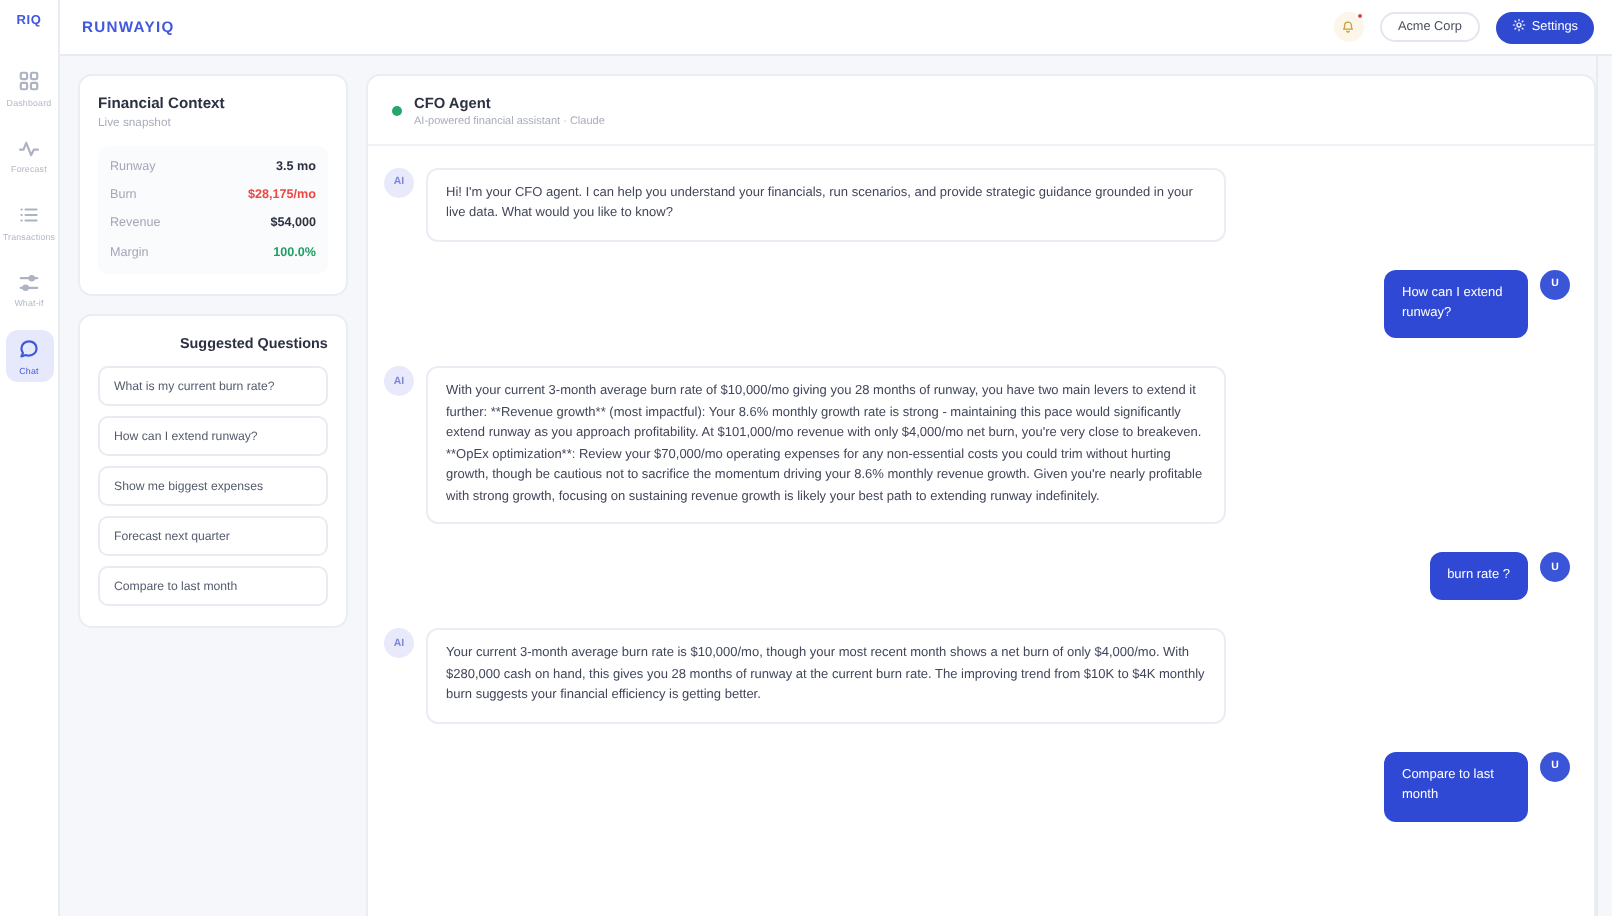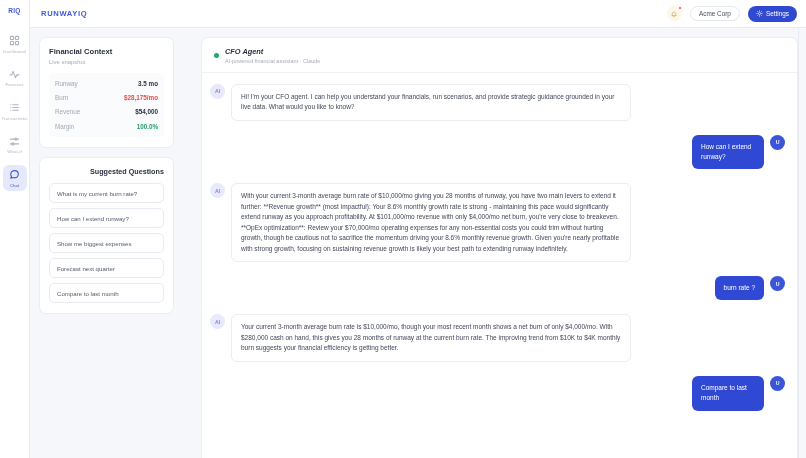--- a/index.html
+++ b/index.html
@@ -66,21 +66,21 @@
     font-size: 6.4px; color: #4a4f60; cursor: pointer;
   }
   .settings-btn {
     height: 16px; border-radius: 8px; background: #2f49d1; color: #fff;
     display: flex; align-items: center; gap: 3px; padding: 0 8px;
     font-size: 6.4px; cursor: pointer; border: none;
     font-family: "Liberation Sans", sans-serif;
   }
 
   
-  .body { flex: 1; display: flex; min-height: 0; padding: 9px 8px 0 9px; gap: 27px; justify-content: flex-end; }
+  .body { flex: 1; display: flex; min-height: 0; padding: 9px 8px 0 9px; gap: 9px; justify-content: flex-end; }
 
   
   .leftcol { width: 135px; flex: 0 0 135px; display: flex; flex-direction: column; gap: 9px; }
   .card {
     background: #fff; border: 1px solid #ebedf4; border-radius: 7px;
     padding: 9px 9px 10px;
   }
   .card-title { font-size: 7.6px; font-weight: bold; color: #2c3142; }
   .card-sub { font-size: 5.9px; color: #a8adbd; margin-top: 2.5px; }
   .metrics { margin-top: 8px; background: #fafbfd; border-radius: 5px; padding: 4px 6px; }
@@ -105,21 +105,21 @@
   .chatcol {
     flex: 1; min-width: 0; background: #fff;
     border: 1px solid #ebedf4; border-top-left-radius: 7px; border-top-right-radius: 7px;
     border-bottom: none; display: flex; flex-direction: column;
   }
   .chat-head {
     display: flex; align-items: center; gap: 6px;
     padding: 9px 12px 8px; border-bottom: 1px solid #f0f1f6;
   }
   .dot-online { width: 5px; height: 5px; border-radius: 50%; background: #26a66b; flex:0 0 5px;}
-  .chat-title { font-size: 7.4px; font-weight: bold; color: #2c3142; font-style: italic; }
+  .chat-title { font-size: 7.4px; font-weight: bold; color: #2c3142; }
   .chat-sub { font-size: 5.5px; color: #a8adbd; margin-top: 1.5px; }
 
   .thread { flex: 1; overflow: hidden; padding: 11px 12px 0 8px; }
   .msg { display: flex; margin-bottom: 14px; }
   .msg.ai { justify-content: flex-start; gap: 6px; }
   .msg.user { justify-content: flex-end; gap: 6px; }
   .avatar {
     width: 15px; height: 15px; flex: 0 0 15px; border-radius: 50%;
     display: flex; align-items: center; justify-content: center;
     font-size: 5.2px; font-weight: bold;

